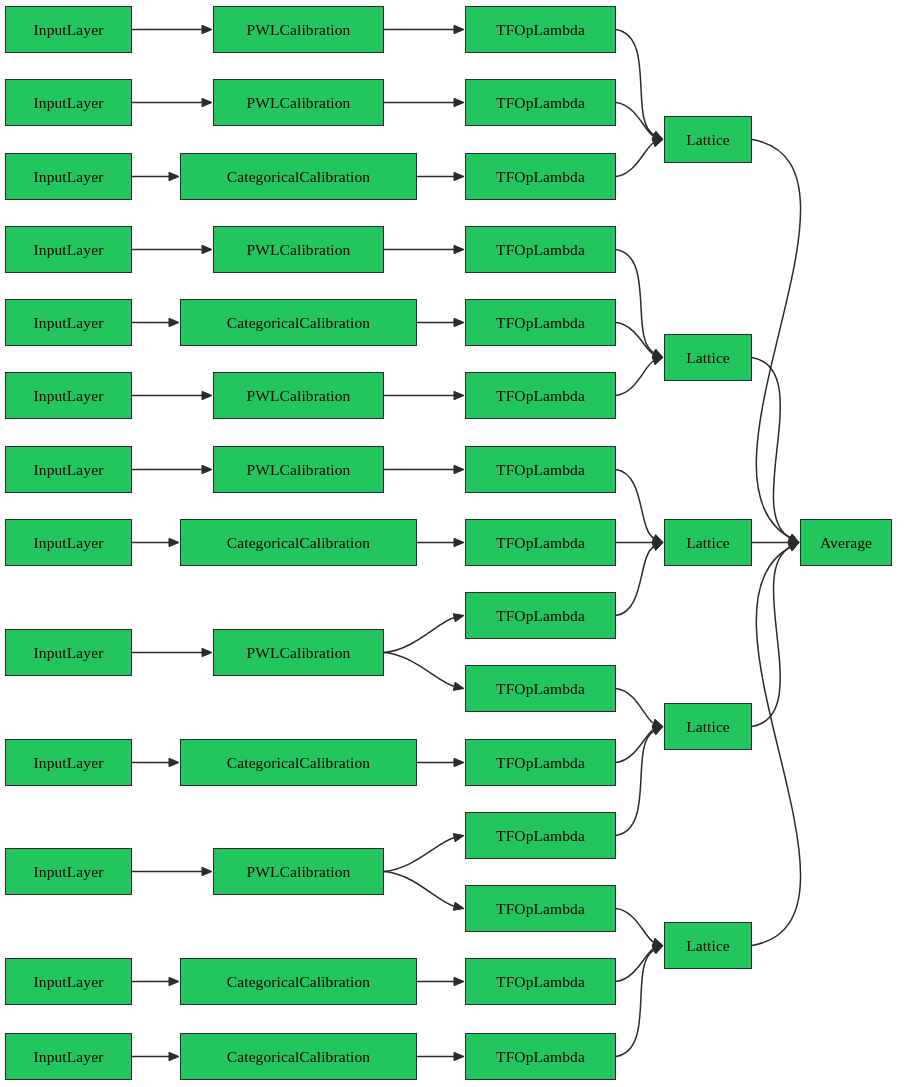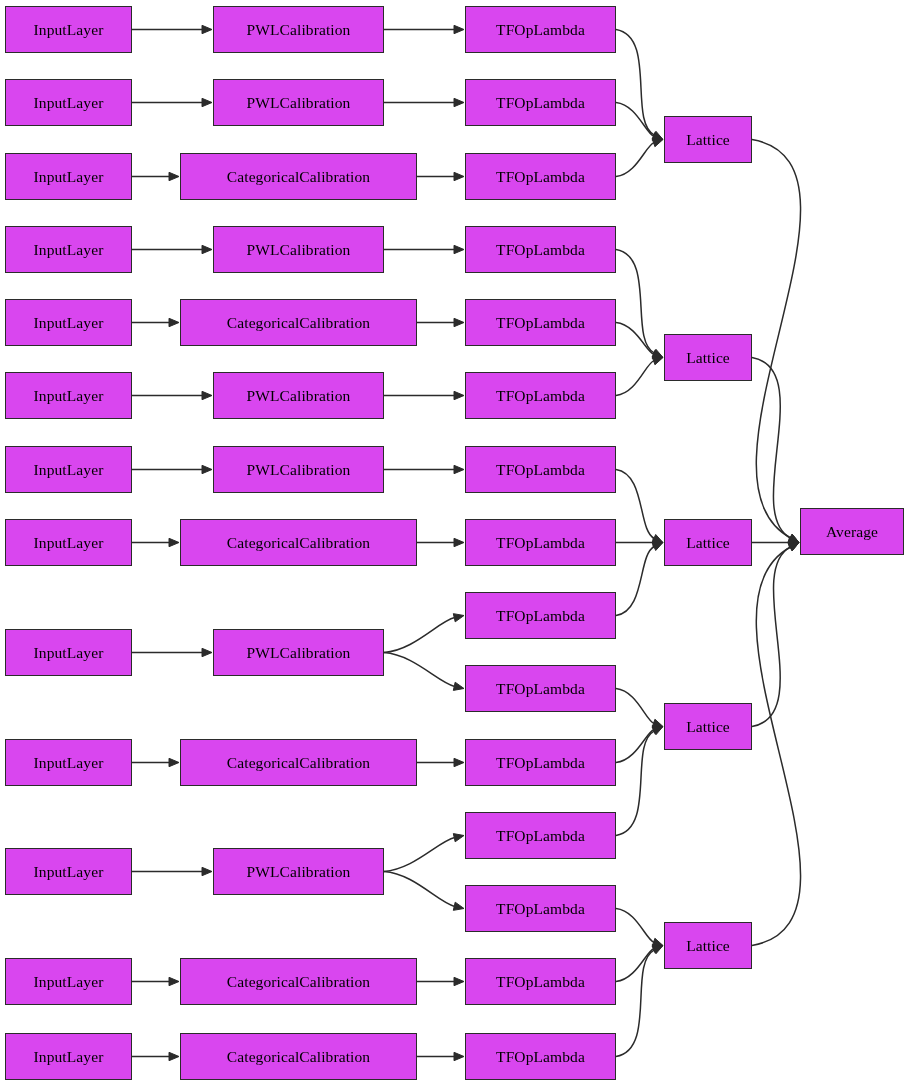--- a/index.html
+++ b/index.html
@@ -9,21 +9,21 @@
     width:905px;
     height:1087px;
     background:#ffffff;
     font-family:"Liberation Serif","DejaVu Serif",serif;
     overflow:hidden;
   }
   .node{
     position:absolute;
     box-sizing:border-box;
     border:1.4px solid #2b2b2b;
-    background:#d946ef;
+    background:#22c55e;
     color:#000000;
     display:flex;
     align-items:center;
     justify-content:center;
     font-size:15.5px;
     line-height:1;
     letter-spacing:0.1px;
     white-space:nowrap;
     z-index:2;
   }
@@ -283,15 +283,15 @@
       <div class="node" style="left: 465px; top: 739px; width: 151px; height: 47px;">TFOpLambda</div>
       <div class="node" style="left: 465px; top: 812px; width: 151px; height: 47px;">TFOpLambda</div>
       <div class="node" style="left: 465px; top: 885px; width: 151px; height: 47px;">TFOpLambda</div>
       <div class="node" style="left: 465px; top: 958px; width: 151px; height: 47px;">TFOpLambda</div>
       <div class="node" style="left: 465px; top: 1033px; width: 151px; height: 47px;">TFOpLambda</div>
       <div class="node" style="left: 664px; top: 116px; width: 88px; height: 47px;">Lattice</div>
       <div class="node" style="left: 664px; top: 334px; width: 88px; height: 47px;">Lattice</div>
       <div class="node" style="left: 664px; top: 519px; width: 88px; height: 47px;">Lattice</div>
       <div class="node" style="left: 664px; top: 703px; width: 88px; height: 47px;">Lattice</div>
       <div class="node" style="left: 664px; top: 922px; width: 88px; height: 47px;">Lattice</div>
-      <div class="node" style="left: 800px; top: 508px; width: 104px; height: 47px;">Average</div>
+      <div class="node" style="left: 800px; top: 519px; width: 92px; height: 47px;">Average</div>
     </div>
 </div>
 
 </body></html>

